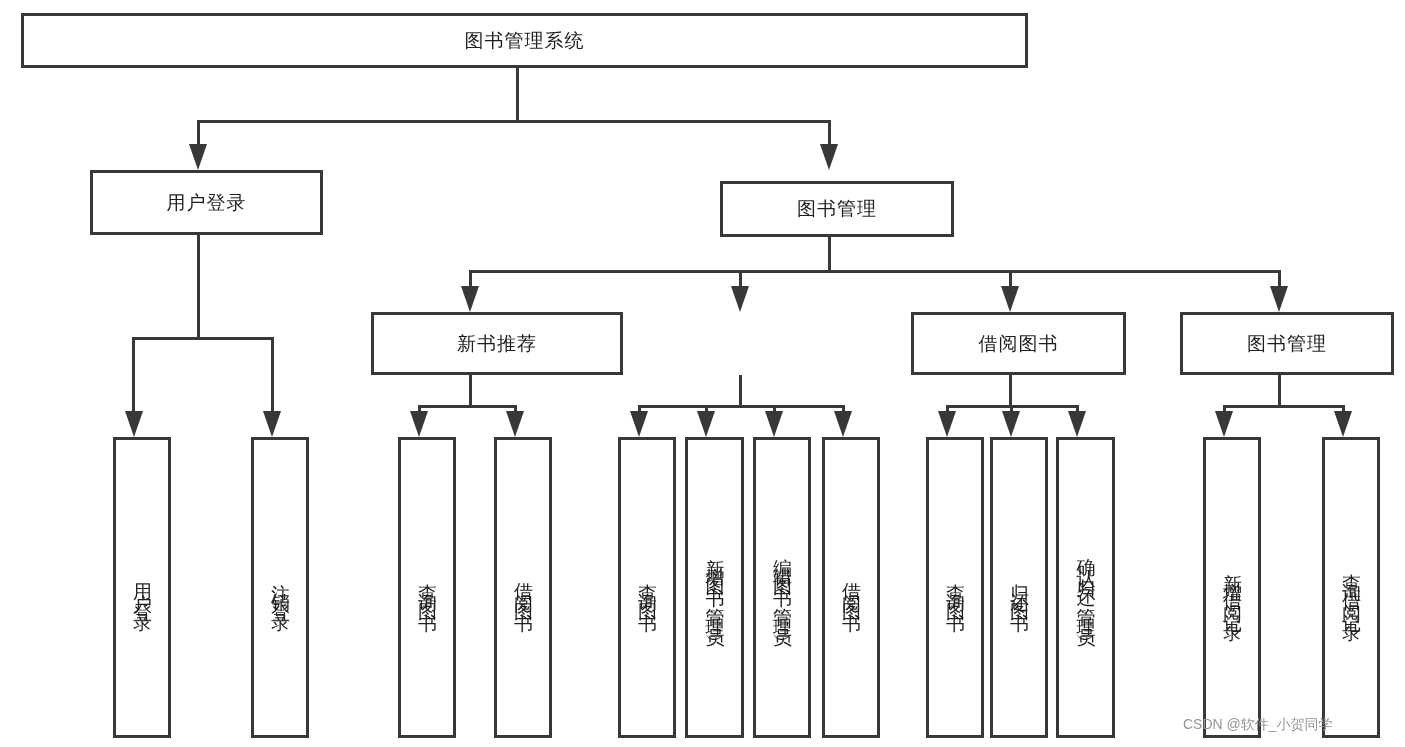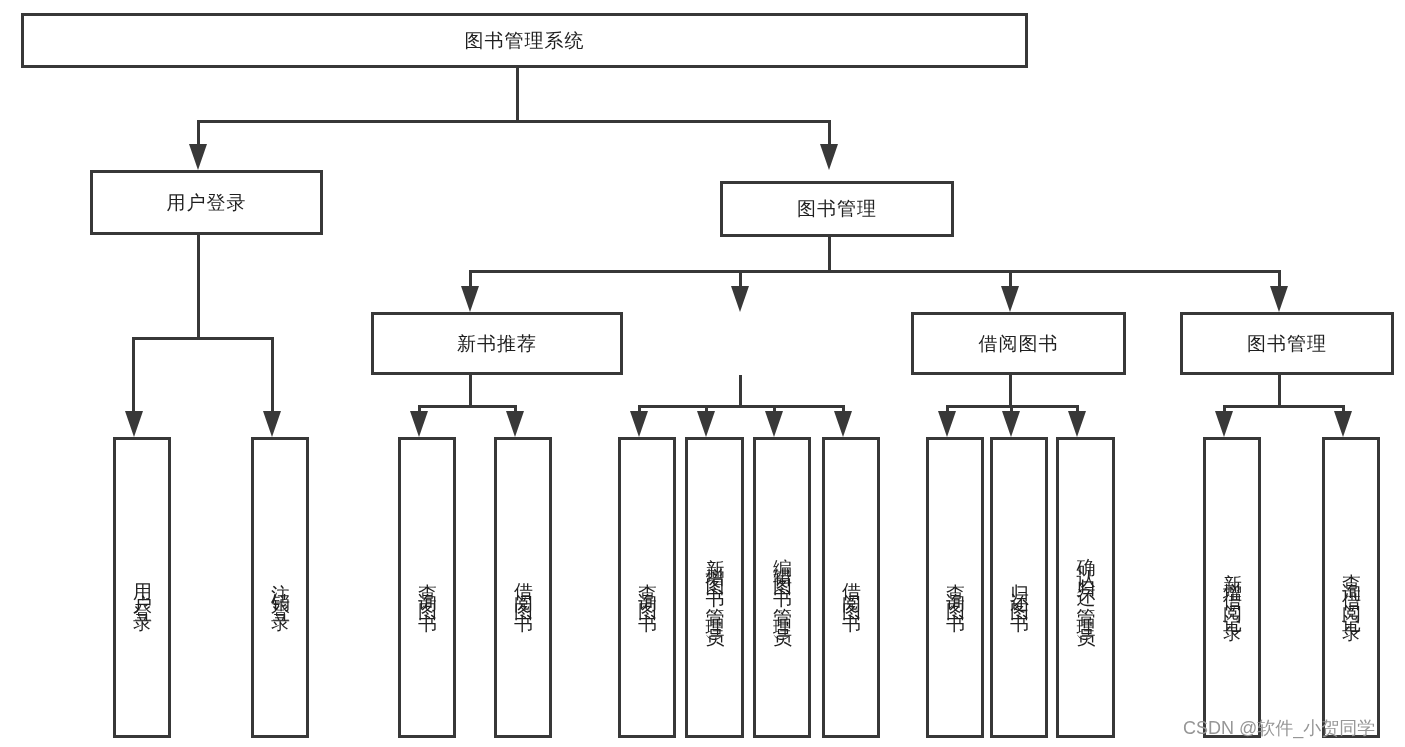--- a/index.html
+++ b/index.html
@@ -16,21 +16,21 @@
   .hlabel{font-size:19px;letter-spacing:1px;white-space:nowrap;}
   .leaf span{
     writing-mode:vertical-lr;text-orientation:mixed;
     font-size:19px;letter-spacing:10px;line-height:1.1;white-space:nowrap;
   }
   .vl{position:absolute;width:3px;background:var(--line,#383838);}
   .hl{position:absolute;height:3px;background:var(--line,#383838);}
   .ar{position:absolute;width:0;height:0;
       border-left:9px solid transparent;border-right:9px solid transparent;
       border-top:26px solid var(--line,#383838);}
-  .wm{position:absolute;left:1183px;top:716px;font-size:18px;
+  .wm{position:absolute;left:1183px;top:716px;font-size:14px;
       color:var(--watermark,#969696);white-space:nowrap;z-index:5;}
 </style>
 </head>
 <body>
 
 <div class="stage" style="--line: #383838; --text: #1f1f1f; --background: #ffffff; --watermark: #969696;">
 
   <div class="node hlabel" style="left:13px;top:13px;width:1007px;height:55px">
     <span>图书管理系统</span>
   </div>

